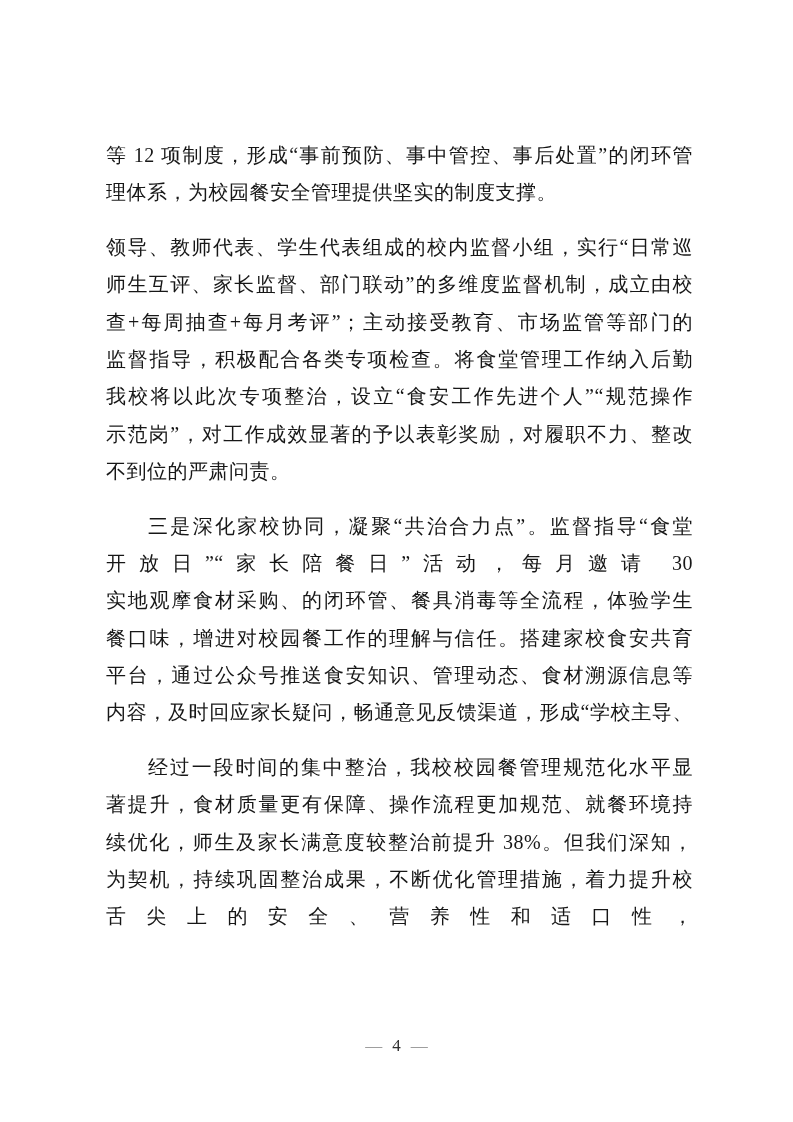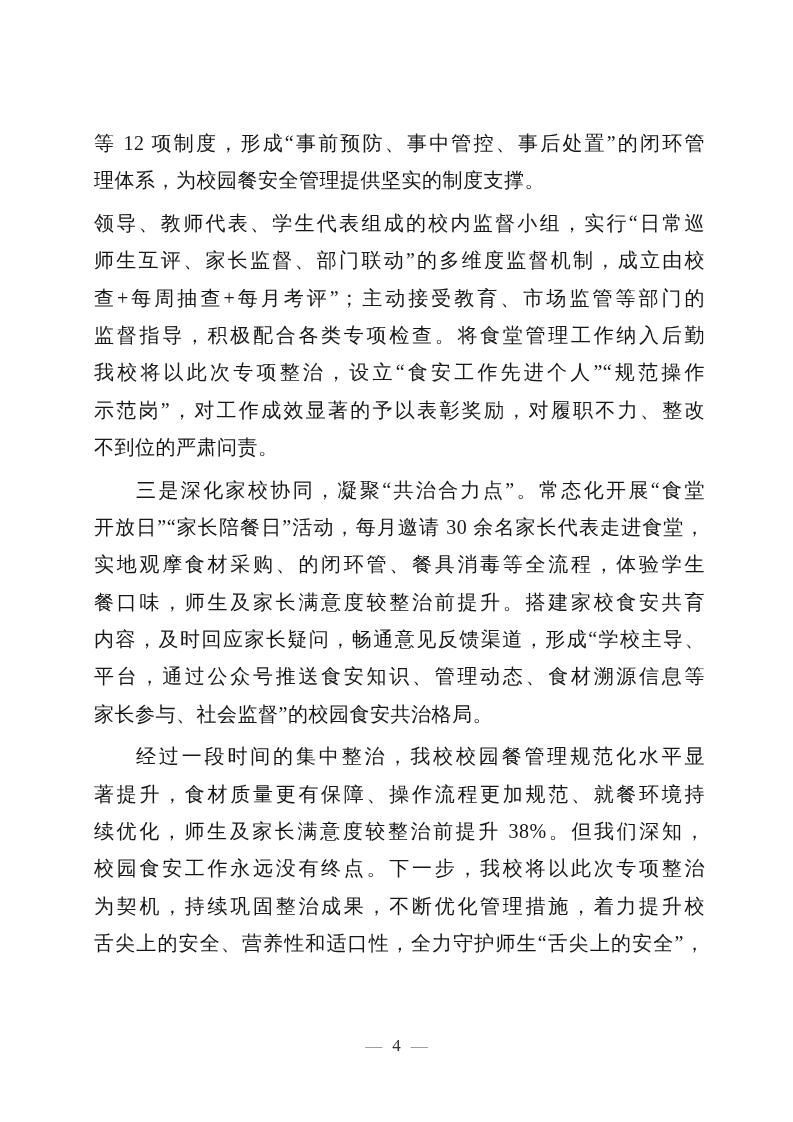--- a/index.html
+++ b/index.html
@@ -16,21 +16,21 @@
     font-family: "Liberation Serif", "DejaVu Serif", serif;
     color: #171717;
   }
   .text-block {
     position: absolute;
     left: 89px;
     top: 120px;
     width: 621px;
   }
   .para {
-    margin: 5px;
+    margin: 17px;
     padding: 0;
   }
   .line {
     font-size: 20px;
     line-height: 37.4px;
     height: 37.4px;
     overflow: hidden;
     word-break: keep-all;
     text-align: justify;
     text-align-last: justify;
@@ -77,34 +77,32 @@
       <div class="line">领导、教师代表、学生代表组成的校内监督小组，实行“日常巡</div>
       <div class="line">师生互评、家长监督、部门联动”的多维度监督机制，成立由校</div>
       <div class="line">查+每周抽查+每月考评”；主动接受教育、市场监管等部门的</div>
       <div class="line">监督指导，积极配合各类专项检查。将食堂管理工作纳入后勤</div>
       <div class="line">我校将以此次专项整治，设立“食安工作先进个人”“规范操作</div>
       <div class="line">示范岗”，对工作成效显著的予以表彰奖励，对履职不力、整改</div>
       <div class="line last">不到位的严肃问责。</div>
     </div>
 
     <div class="para">
-      <div class="line indent">三是深化家校协同，凝聚“共治合力点”。常态化开展“食堂</div>
+      <div class="line indent">三是深化家校协同，凝聚“共治合力点”。监督指导“食堂</div>
       <div class="line">开放日”“家长陪餐日”活动，每月邀请 30 余名家长代表走进食堂，</div>
       <div class="line">实地观摩食材采购、的闭环管、餐具消毒等全流程，体验学生</div>
-      <div class="line">餐口味，师生及家长满意度较整治前提升。搭建家校食安共育</div>
+      <div class="line">餐口味，增进对校园餐工作的理解与信任。搭建家校食安共育</div>
+      <div class="line">平台，通过公众号推送食安知识、管理动态、食材溯源信息等</div>
       <div class="line">内容，及时回应家长疑问，畅通意见反馈渠道，形成“学校主导、</div>
-      <div class="line">平台，通过公众号推送食安知识、管理动态、食材溯源信息等</div>
-      <div class="line last">家长参与、社会监督”的校园食安共治格局。</div>
     </div>
 
     <div class="para">
       <div class="line indent">经过一段时间的集中整治，我校校园餐管理规范化水平显</div>
       <div class="line">著提升，食材质量更有保障、操作流程更加规范、就餐环境持</div>
       <div class="line">续优化，师生及家长满意度较整治前提升 38%。但我们深知，</div>
-      <div class="line">校园食安工作永远没有终点。下一步，我校将以此次专项整治</div>
       <div class="line">为契机，持续巩固整治成果，不断优化管理措施，着力提升校</div>
       <div class="line">舌尖上的安全、营养性和适口性，全力守护师生“舌尖上的安全”，</div>
     </div>
 
   </div>
 
   <div class="footer">
     <span class="dash">—</span><span class="pagenum">4</span><span class="dash">—</span>
   </div>
 

